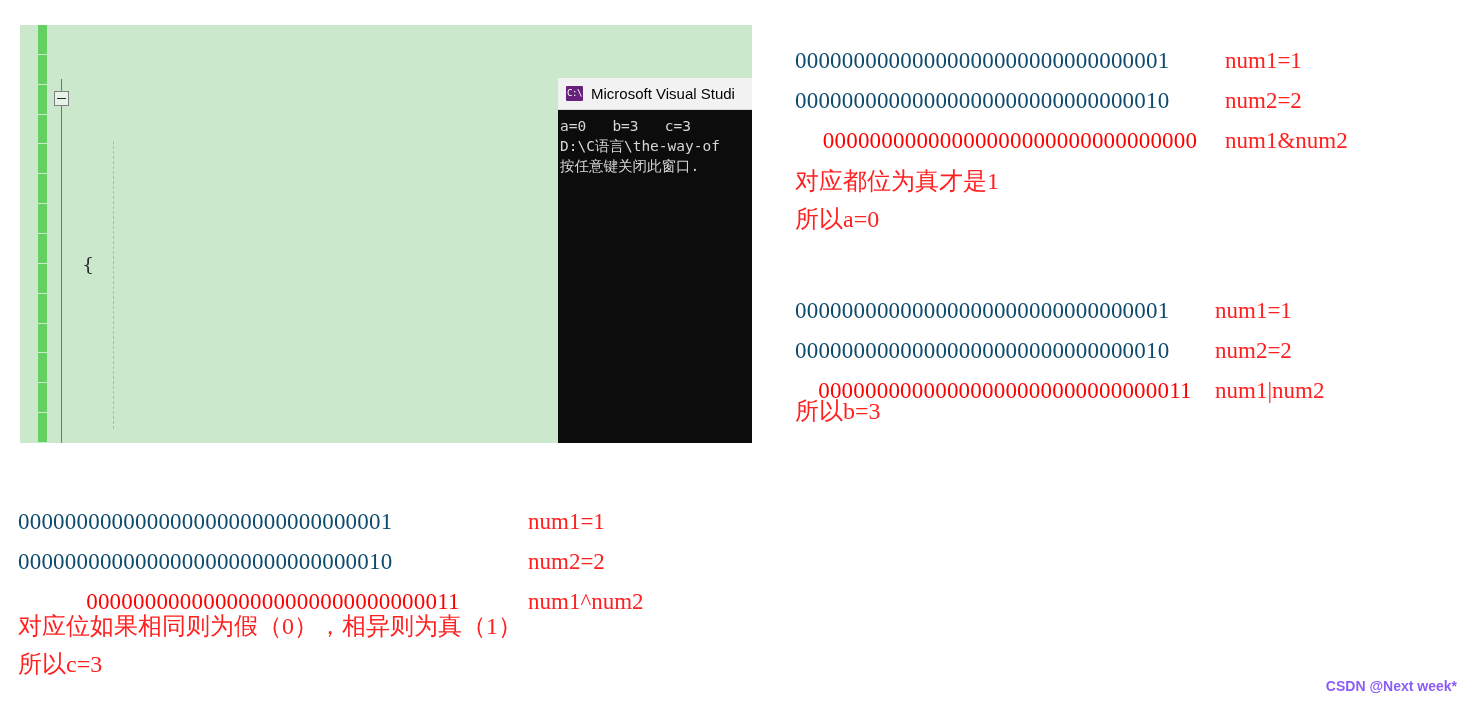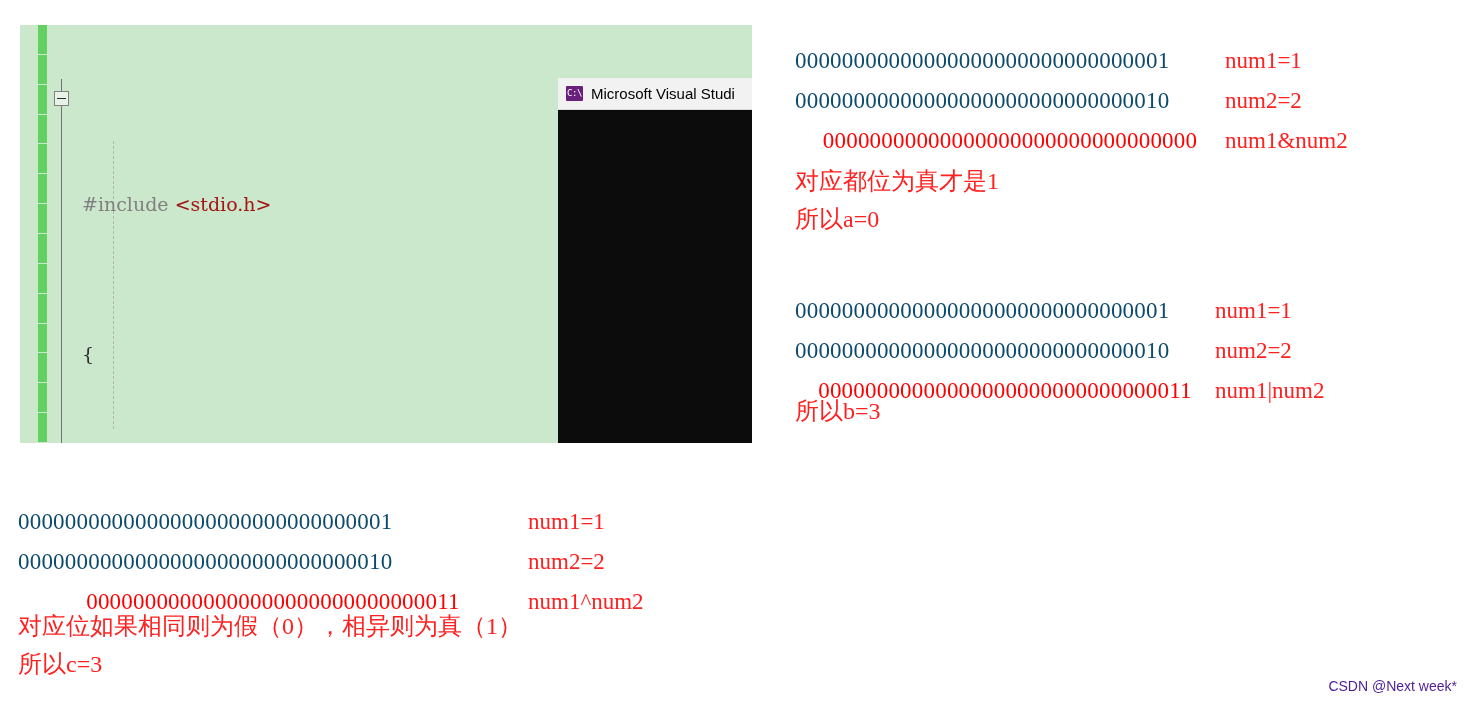--- a/index.html
+++ b/index.html
@@ -177,22 +177,23 @@
     line-height: 38px;
   }
 
   
   .watermark {
     position: absolute;
     right: 12px;
     bottom: 8px;
     font-family: "Liberation Sans", sans-serif;
     font-size: 14px;
-    color: #4c1d95;
-    white-space: nowrap;
+    color: #8b5cf6;
+    white-space: nowrap;
+    font-weight: bold;
   }
 </style>
 </head>
 <body>
 
 <div class="editor">
 
   <div class="editor-changebar">
     <div class="changebar-seg"></div>
     <div class="changebar-seg"></div>
@@ -210,21 +211,20 @@
     <div class="changebar-seg"></div>
   </div>
 
   <div class="editor-gutter-line"></div>
   <div class="fold-box"></div>
   <div class="indent-guide"></div>
 
   <div class="code-area">
     <div class="code-line" style="height:14px"></div>
 
-    <div class="code-line"><span class="tok-pre">#include </span><span class="tok-inc">&lt;stdio.h&gt;</span></div>
 
 
     <div class="code-line"><span class="tok-plain">{</span></div>
 
     
 
     
 
     
 
@@ -242,20 +242,21 @@
 
     
   </div>
 </div>
 
 <div class="console-win">
   <div class="console-title">
     <div class="console-icon">C:\</div>
     <div class="console-title-text">Microsoft Visual Studi</div>
   </div>
+  <div class="console-body"><div>a=0   b=3   c=3</div><div>D:\C语言\the-way-of</div><div>按任意键关闭此窗口.</div></div>
 </div>
 
 <div class="bin-block" style="left:795px; top:22px;">
   <div class="bin-row">
     <div class="bin-digits" style="width:430px">00000000000000000000000000000001</div>
     <div class="bin-label">num1=1</div>
   </div>
   <div class="bin-row">
     <div class="bin-digits" style="width:430px">00000000000000000000000000000010</div>
     <div class="bin-label">num2=2</div>

